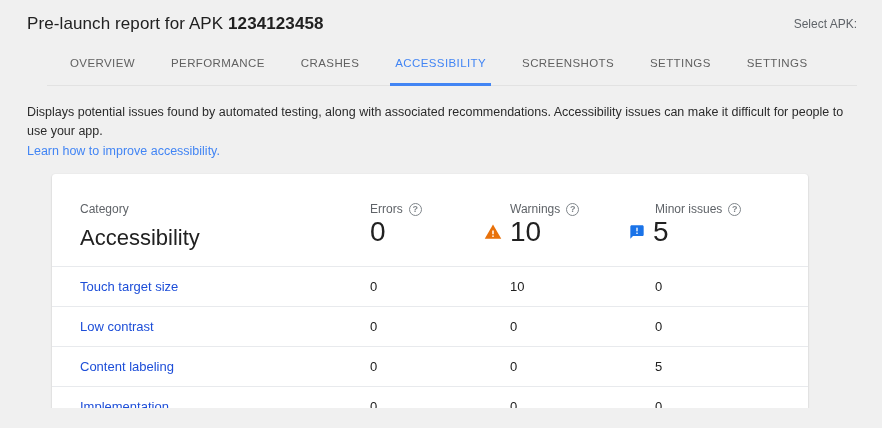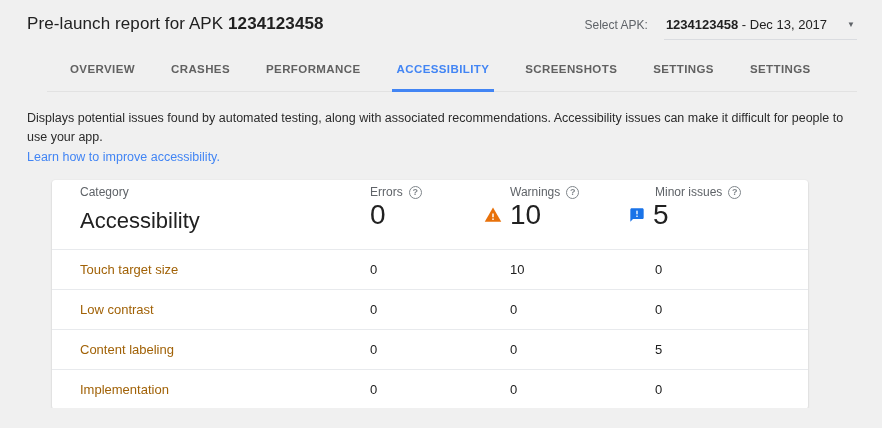--- a/index.html
+++ b/index.html
@@ -17,67 +17,66 @@
   .page-title { font-size:17px; font-weight:400; color:#212121; letter-spacing:.1px; }
   .page-title b { font-weight:700; }
   .apk-select { display:flex; align-items:baseline; gap:16px; cursor:pointer; margin-top:3px; }
   .apk-select-label { font-size:12px; color:#5f6368; }
   .apk-select-value { font-size:13px; color:#212121; border-bottom:1px solid #dadce0; padding:0 2px 7px 2px; white-space:nowrap; }
   .apk-select-value b { font-weight:700; }
   .caret { font-size:8px; color:#5f6368; margin-left:20px; vertical-align:2px; }
 
   
   .tabs { display:flex; gap:26px; margin:8px 25px 0 47px; padding-left:18px; border-bottom:1px solid #e2e2e2; }
-  .tab { position:relative; padding:15px 5px 16px; font-size:11.5px; font-weight:700; letter-spacing:.4px;
+  .tab { position:relative; padding:15px 5px 16px; font-size:11.5px; font-weight:400; letter-spacing:.4px;
          color:#616161; cursor:pointer; white-space:nowrap; }
   .tab.active { color:#4285f4; }
   .tab.active::after { content:""; position:absolute; left:0; right:0; bottom:-1px; height:3px; background:#4285f4; }
 
   
   .desc { margin:17px 25px 0 27px; font-size:12.5px; line-height:19px; color:#2b2b2b; }
   .desc-link { color:#4285f4; text-decoration:none; font-size:12.5px; cursor:pointer; display:inline-block; margin-top:1px;text-align:center; }
 
   
   .card { margin:13px 0 0 52px; width:756px; background:#fff; border-radius:3px;
           box-shadow:0 1px 2px rgba(0,0,0,.18), 0 0 1px rgba(0,0,0,.10); }
   .grid { display:grid; grid-template-columns:290px 140px 145px 1fr; padding-left:28px; align-items:center; }
 
-  .card-header { padding-top:5px; padding-bottom:13px; align-items:start; }
+  .card-header { padding-top:28px; padding-bottom:13px; align-items:start; }
   .small-label { font-size:12px; color:#5f6368; display:flex; align-items:center; }
   .cat-cell .small-label { margin-bottom:7px; }
   .cat-name { font-size:22px; color:#212121; line-height:30px; font-weight:400; }
   .stat-cell .small-label { margin-bottom:1px; }
   .stat-value { font-size:28px; color:#212121; line-height:30px; display:flex; align-items:center; }
   .stat-value.with-icon { margin-left:-26px; }
   .stat-icon { display:inline-flex; align-items:center; margin-right:8px; }
   .help-icon { display:inline-flex; align-items:center; justify-content:center; width:13px; height:13px;
                border:1px solid #80868b; border-radius:50%; color:#80868b; font-size:9px; font-weight:700;
                margin-left:6px; cursor:pointer; }
 
   .row { height:40px; border-top:1px solid #e8eaed; }
-  .row-link { font-size:13px; color:#a16207; text-decoration:none; cursor:pointer; }
+  .row-link { font-size:13px; color:#1d4ed8; text-decoration:none; cursor:pointer; }
   .cell-num { font-size:13px; color:#212121; }
 </style>
 </head>
 <body>
 
 <div class="page">
 
   <div class="topbar">
     <h1 class="page-title"><span>Pre-launch report for APK </span><b>1234123458</b></h1>
     <div class="apk-select">
       <span class="apk-select-label">Select APK:</span>
-      <span class="apk-select-value"><b>1234123458</b><span> - Dec 13, 2017</span><span class="caret">▼</span></span>
     </div>
   </div>
 
   <div class="tabs">
     <div class="tab">OVERVIEW</div>
+    <div class="tab">PERFORMANCE</div>
     <div class="tab">CRASHES</div>
-    <div class="tab">PERFORMANCE</div>
     <div class="tab active">ACCESSIBILITY</div>
     <div class="tab">SCREENSHOTS</div>
     <div class="tab">SETTINGS</div>
     <div class="tab">SETTINGS</div>
   </div>
 
   <div class="desc">
     <p>Displays potential issues found by automated testing, along with associated recommendations. Accessibility issues can make it difficult for people to use your app.</p>
     <a class="desc-link">Learn how to improve accessibility.</a>
   </div>

